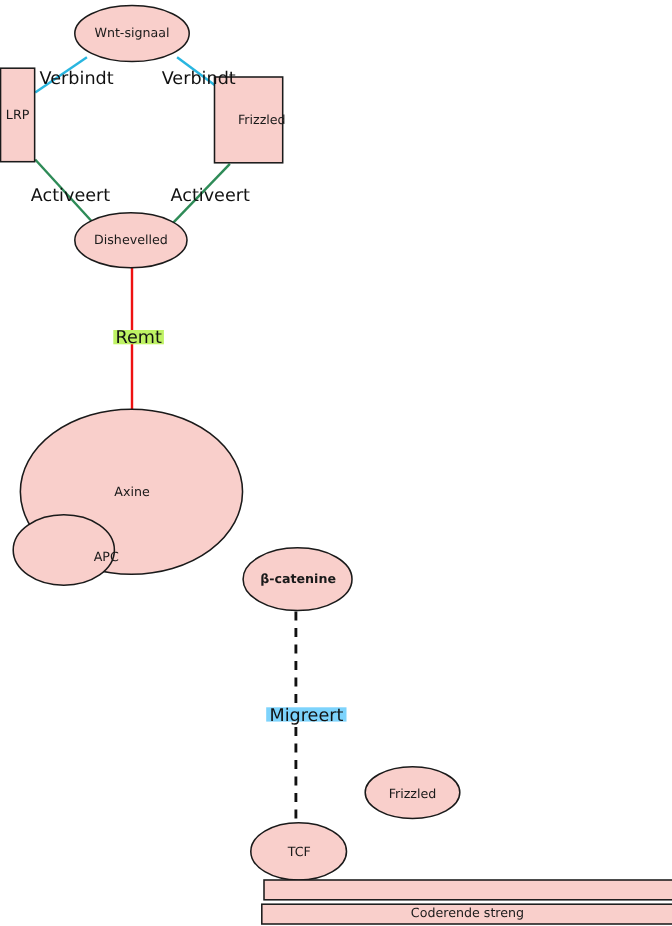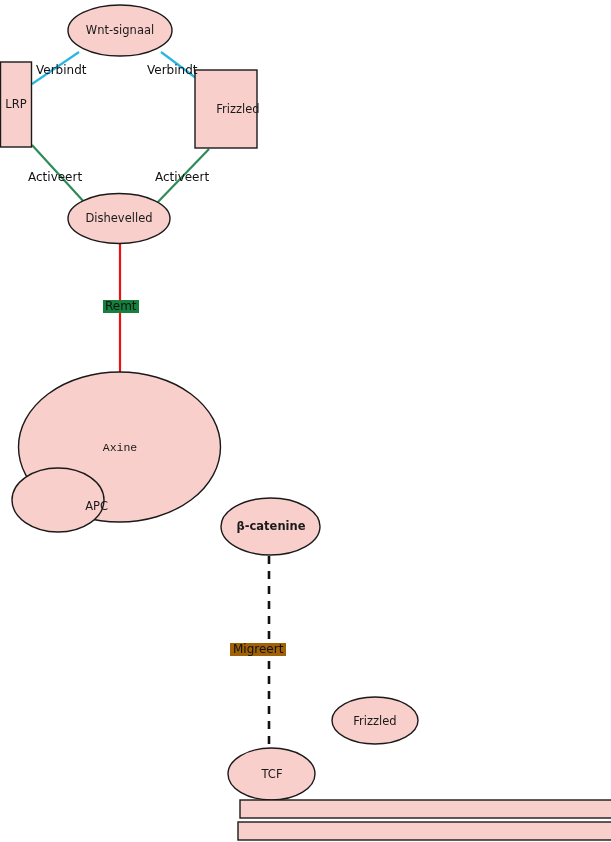--- a/index.html
+++ b/index.html
@@ -31,21 +31,21 @@
     text-align: center;
     color: #1a1a1a;
     font-size: 11.5px;
     line-height: 13px;
     white-space: nowrap;
     pointer-events: none;
   }
   .edge-label {
     position: absolute;
     color: #111111;
-    font-size: 12px;
+    font-size: 16px;
     line-height: 13px;
     white-space: nowrap;
     background: transparent;
     pointer-events: none;
   }
   .strand-label {
     position: absolute;
     text-align: center;
     color: #1a1a1a;
     font-size: 11.5px;
@@ -89,37 +89,38 @@
   </svg>
 
   <div class="node-label" style="left:60px; top:24px; width:120px;">Wnt-signaal</div>
 
   <div class="node-label" style="left:0px; top:98px; width:32px;">LRP</div>
 
   <div class="node-label" style="left:195px; top:103px; width:86px;">Frizzled</div>
 
   <div class="node-label" style="left:59px; top:212px; width:120px;">Dishevelled</div>
 
-  <div class="node-label" style="left:60px; top:441px; width:120px;font-family:Liberation Mono, monospace;">Axine</div>
+  <div class="node-label" style="left:60px; top:441px; width:120px;">Axine</div>
 
   <div class="node-label" style="left:8px; top:500px; width:100px;text-align:right;">APC</div>
 
   <div class="node-label" style="left:211px; top:520px; width:120px;font-weight:bold;">β-catenine</div>
 
   <div class="node-label" style="left:325px; top:715px; width:100px;">Frizzled</div>
 
   <div class="node-label" style="left:222px; top:768px; width:100px;">TCF</div>
 
   <div class="edge-label" style="left:36px; top:64px;">Verbindt</div>
 
   <div class="edge-label" style="left:147px; top:64px;">Verbindt</div>
 
   <div class="edge-label" style="left:28px; top:171px;">Activeert</div>
 
   <div class="edge-label" style="left:155px; top:171px;">Activeert</div>
 
-  <div class="edge-label" style="left:103px; top:300px; background:#15803d; padding:0 2px;">Remt</div>
+  <div class="edge-label" style="left:103px; top:300px; background:#bef264; padding:0 2px;">Remt</div>
 
-  <div class="edge-label" style="left:230px; top:643px; background:#a16207; padding:0 3px;">Migreert</div>
+  <div class="edge-label" style="left:242px; top:643px; background:#7dd3fc; padding:0 3px;">Migreert</div>
 
 
+  <div class="strand-label" style="left:238px; top:824px; width:374px;">Coderende streng</div>
 
 </div>
 
 </body></html>

